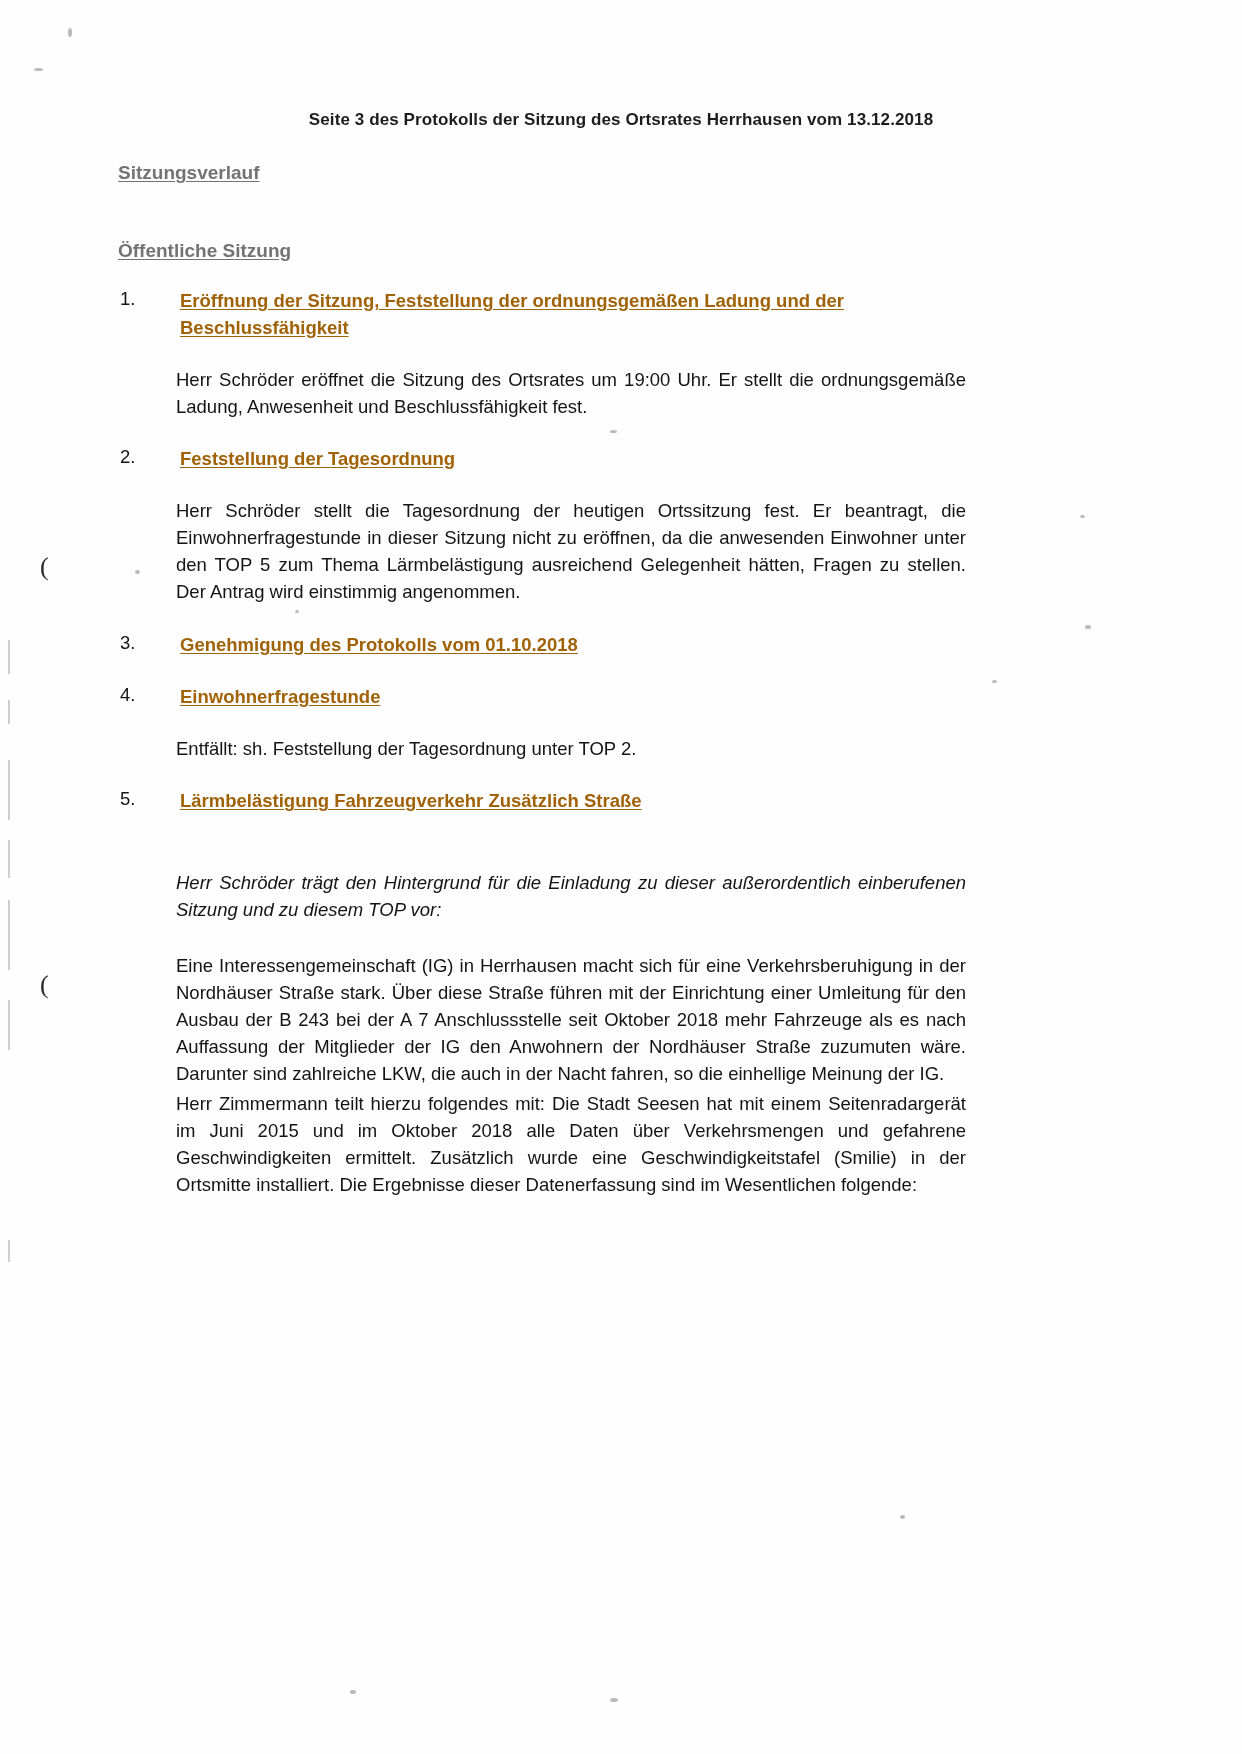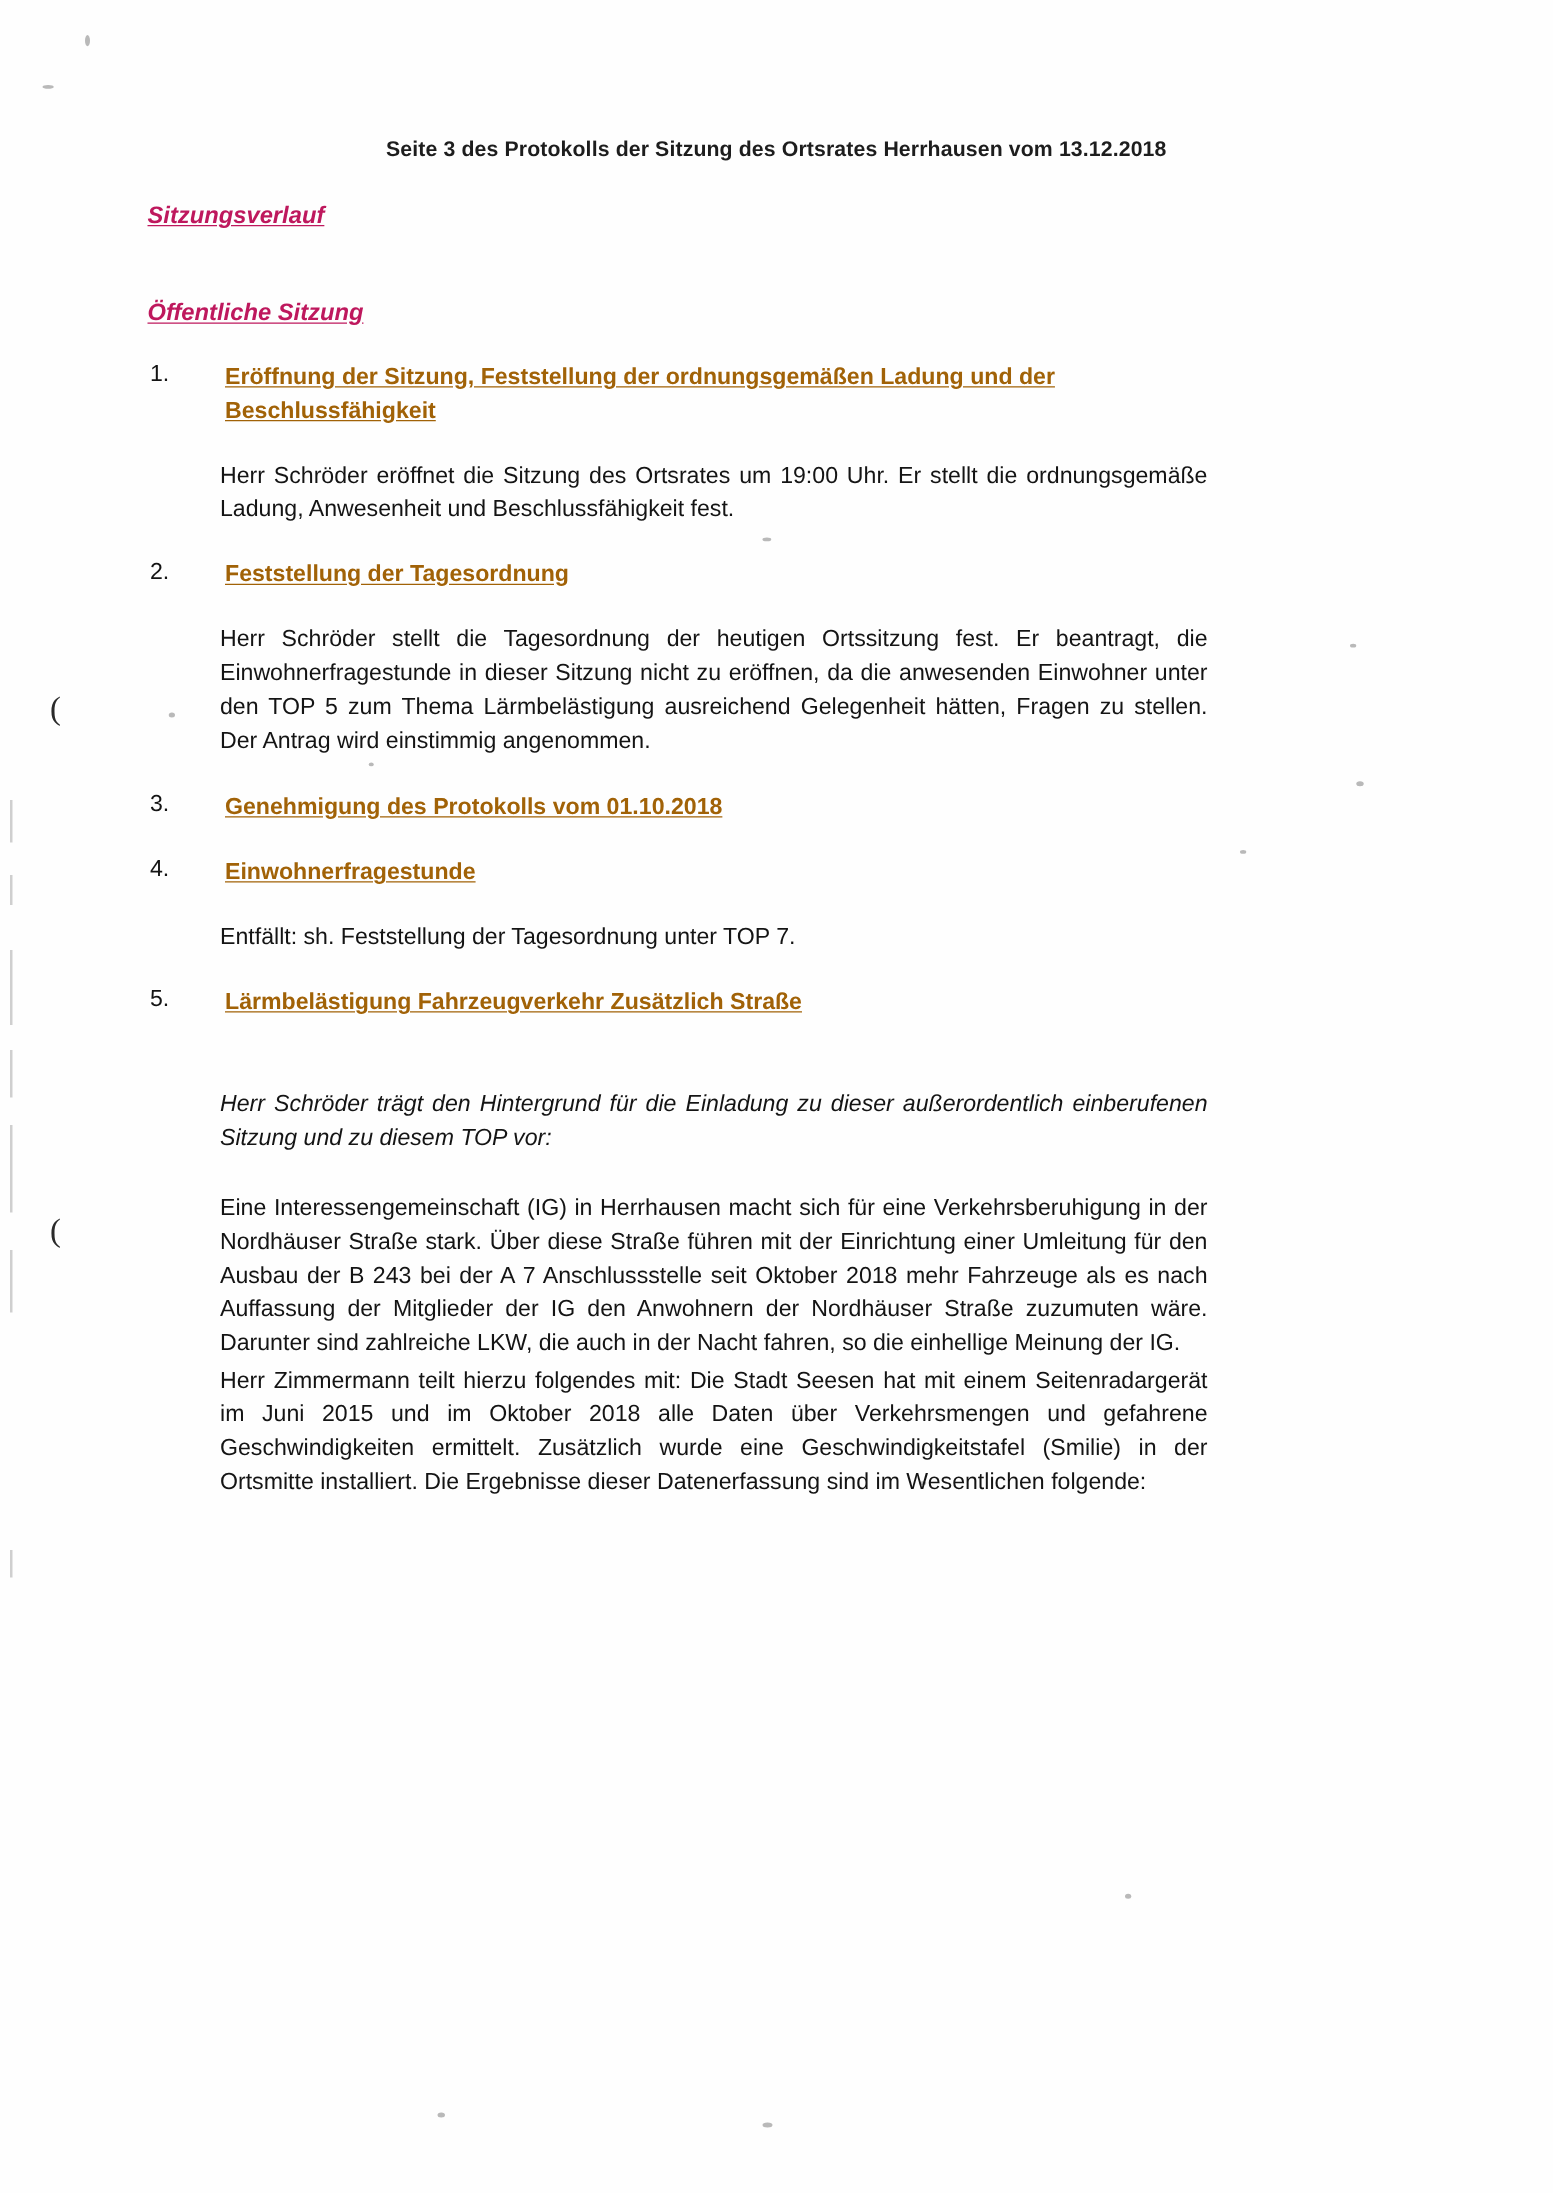--- a/index.html
+++ b/index.html
@@ -48,22 +48,21 @@
     width: 852px;
   }
   .h-underline {
     text-decoration: underline;
     text-underline-offset: 2px;
   }
   .sec-title {
     font-size: 19px;
     font-weight: bold;
     margin: 0 0 0 0;
-    color: #be185d;
-    font-style: italic;
+    color: #737373;
   }
   .gap-1 { height: 56px; }
   .item {
     display: flex;
     align-items: flex-start;
     margin-top: 26px;
   }
   .item-num {
     width: 60px;
     flex: 0 0 60px;
@@ -148,21 +147,21 @@
 
     <div class="item">
       <div class="item-num">3.</div>
       <div class="item-title"><span class="t">Genehmigung des Protokolls vom 01.10.2018</span></div>
     </div>
 
     <div class="item">
       <div class="item-num">4.</div>
       <div class="item-title"><span class="t">Einwohnerfragestunde</span></div>
     </div>
-    <div class="body-par nojust">Entfällt: sh. Feststellung der Tagesordnung unter TOP 7.</div>
+    <div class="body-par nojust">Entfällt: sh. Feststellung der Tagesordnung unter TOP 2.</div>
 
     <div class="item">
       <div class="item-num">5.</div>
       <div class="item-title"><span class="t">Lärmbelästigung Fahrzeugverkehr Zusätzlich Straße</span></div>
     </div>
     <div class="body-par" style="margin-top:54px;font-style:italic;">Herr Schröder trägt den Hintergrund für die Einladung zu dieser außerordentlich einberufenen Sitzung und zu diesem TOP vor:</div>
     <div class="body-par" style="margin-top:28px;">Eine Interessengemeinschaft (IG) in Herrhausen macht sich für eine Verkehrsberuhigung in der Nordhäuser Straße stark. Über diese Straße führen mit der Einrichtung einer Umleitung für den Ausbau der B 243 bei der A 7 Anschlussstelle seit Oktober 2018 mehr Fahrzeuge als es nach Auffassung der Mitglieder der IG den Anwohnern der Nordhäuser Straße zuzumuten wäre. Darunter sind zahlreiche LKW, die auch in der Nacht fahren, so die einhellige Meinung der IG.</div>
     <div class="body-par" style="margin-top:2px;">Herr Zimmermann teilt hierzu folgendes mit: Die Stadt Seesen hat mit einem Seitenradargerät im Juni 2015 und im Oktober 2018 alle Daten über Verkehrsmengen und gefahrene Geschwindigkeiten ermittelt. Zusätzlich wurde eine Geschwindigkeitstafel (Smilie) in der Ortsmitte installiert. Die Ergebnisse dieser Datenerfassung sind im Wesentlichen folgende:</div>
 
   </div>

